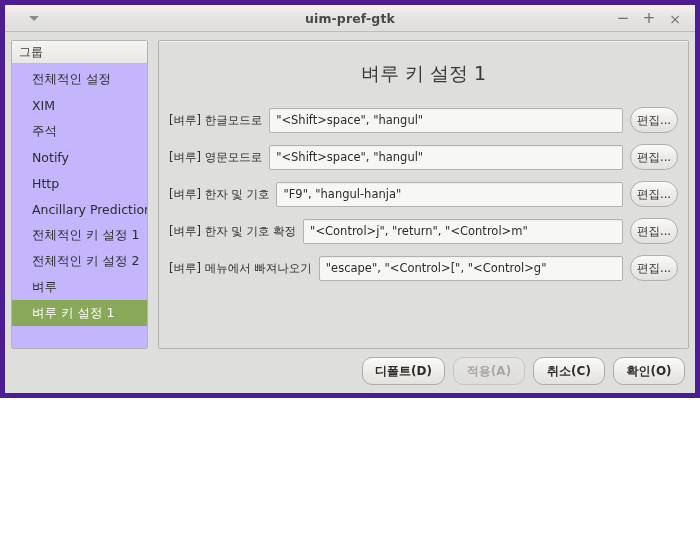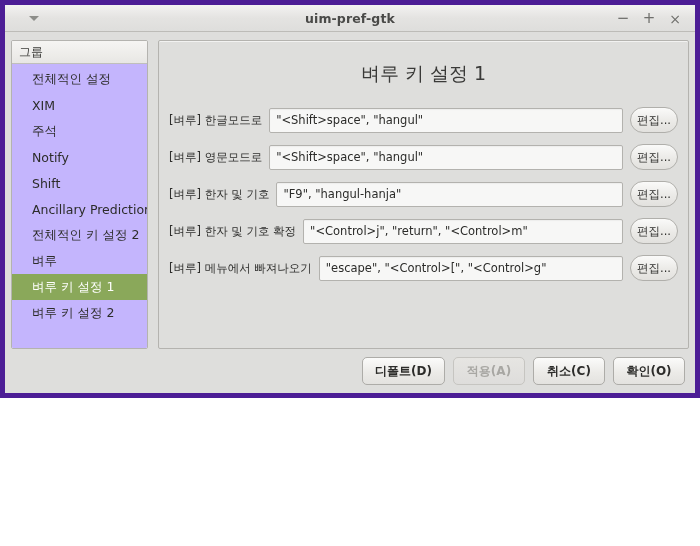--- a/index.html
+++ b/index.html
@@ -210,21 +210,21 @@
     padding: 0 10px 0 10px;
     gap: 8px;
   }
 
   .footer-btn {
     min-width: 72px;
     height: 28px;
     padding: 0 12px;
     background: linear-gradient(to bottom, #fbfbfa 0%, #ecebe8 55%, #e3e2df 100%);
     border: 1px solid #adaca8;
-    border-radius: 5px;
+    border-radius: 10px;
     display: flex;
     align-items: center;
     justify-content: center;
     font-size: 12px;
     font-weight: bold;
     color: #2c2c2a;
     white-space: nowrap;
   }
   .footer-btn.disabled {
     background: linear-gradient(to bottom, #e6e5e2 0%, #dedddb 100%);
@@ -260,36 +260,36 @@
           <div class="side-item">
             <span>XIM</span>
           </div>
           <div class="side-item">
             <span>주석</span>
           </div>
           <div class="side-item">
             <span>Notify</span>
           </div>
           <div class="side-item">
-            <span>Shift</span>
+            <span>Http</span>
           </div>
           <div class="side-item">
             <span>Ancillary Prediction</span>
+          </div>
+          <div class="side-item">
+            <span>전체적인 키 설정 1</span>
           </div>
           <div class="side-item">
             <span>전체적인 키 설정 2</span>
           </div>
           <div class="side-item">
             <span>벼루</span>
           </div>
           <div class="side-item selected">
             <span>벼루 키 설정 1</span>
-          </div>
-          <div class="side-item">
-            <span>벼루 키 설정 2</span>
           </div>
         </div>
     </div>
 
     <div id="main-panel">
       <div id="panel-title">벼루 키 설정 1</div>
       <div id="form-rows">
           <div class="form-row">
             <div class="row-label">[벼루] 한글모드로</div>
             <div class="row-input">"&lt;Shift&gt;space", "hangul"</div>

